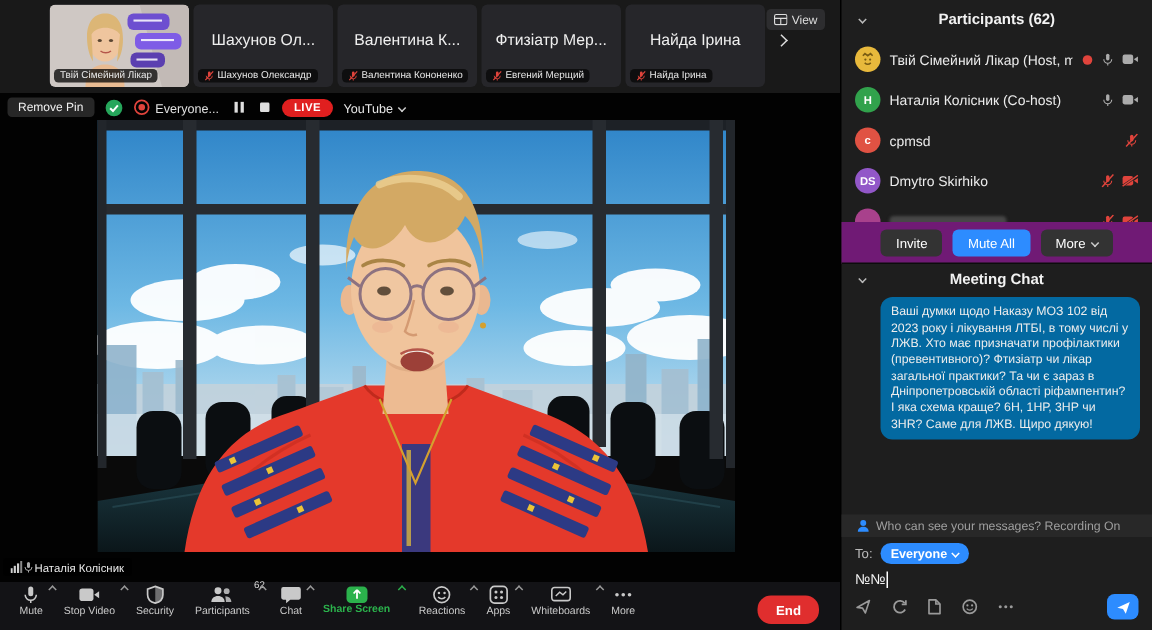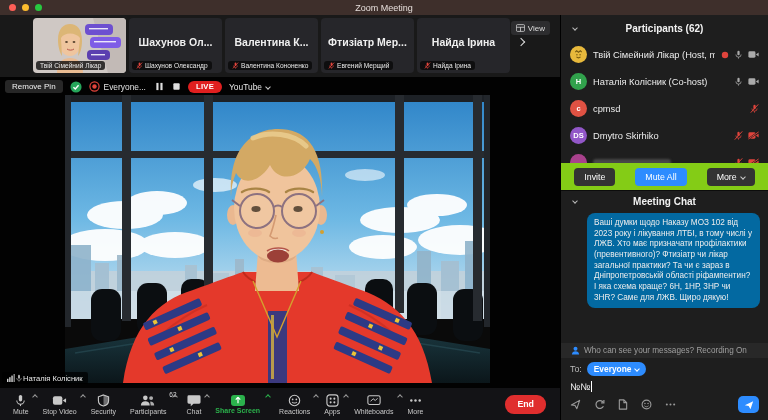--- a/index.html
+++ b/index.html
@@ -14,41 +14,41 @@
   .l-red{background:#ff5f57}.l-yel{background:#febc2e}.l-grn{background:#28c840}
   .win-title{position:absolute;left:0;right:0;text-align:center;font-size:9px;color:#e6dedb;font-weight:500}
 
   .content{display:flex;flex:1;min-height:0}
   .left{width:560px;display:flex;flex-direction:column;background:#000;min-height:0}
 
   
   .filmstrip{height:62px;background:#191919;position:relative;flex:0 0 auto}
   .tile{position:absolute;top:3px;width:93px;height:55px;border-radius:4px;background:#26262a;overflow:hidden}
   .tile-display{width:100%;height:100%;display:flex;align-items:center;justify-content:center;
-    font-size:10.5px;font-weight:700;color:#efefef;padding-bottom:8px}
+    font-size:10.5px;font-weight:400;color:#efefef;padding-bottom:8px}
   .tile-tag{position:absolute;left:3px;bottom:3px;background:rgba(8,8,8,.78);border-radius:3px;
     padding:1px 4px;font-size:6.6px;color:#e8e8e8;display:flex;align-items:center;gap:2px;white-space:nowrap;max-width:87px;overflow:hidden}
   .next-btn{position:absolute;top:24px;right:36px;color:#ddd;display:flex;align-items:center;cursor:pointer}
   .view-btn{position:absolute;top:6px;right:10px;height:14px;background:#2d2d2f;border-radius:3px;
     display:flex;align-items:center;gap:3px;padding:0 5px;font-size:8px;color:#ddd}
 
   
   .stage{flex:1;position:relative;background:#020202;min-height:0}
   .stage-topbar{position:absolute;top:3px;left:5px;display:flex;align-items:center;gap:7px;z-index:6}
   .pill{background:#272727;border-radius:3px;padding:2px 7px;font-size:8px;color:#f0f0f0;white-space:nowrap}
   .rec-group{display:flex;align-items:center;gap:4px;font-size:8.4px;color:#e2e2e2}
   .live{border-radius:8px;padding:1.5px 8px;font-size:7.6px;font-weight:700;color:#fff;letter-spacing:.3px}
   .yt{display:flex;align-items:center;gap:4px;font-size:8.4px;color:#e8e8e8}
   .video{position:absolute;left:65px;top:18px;width:425px;height:288px;background:#0a0a0a}
   .video svg{display:block;width:100%;height:100%}
   .speaker-tag{position:absolute;left:2px;bottom:4px;background:rgba(0,0,0,.72);padding:1.5px 5px;
     font-size:7.6px;color:#e9e9e9;display:flex;align-items:center;gap:0;border-radius:2px;z-index:6}
 
   
-  .toolbar{height:32px;background:#131316;display:flex;align-items:center;padding:14px 6px;flex:0 0 auto}
+  .toolbar{height:32px;background:#131316;display:flex;align-items:flex-end;padding:4px 6px;flex:0 0 auto}
   .tb-item{display:flex;flex-direction:column;align-items:center;justify-content:center;height:32px;
     padding:0 7px;color:#c9c9c9;position:relative;cursor:pointer;flex:0 0 auto}
   .tb-item .lbl{font-size:7px;margin-top:1px;white-space:nowrap}
   .tb-item.green,.tb-item.green .lbl{font-weight:600}
   .tb-chv{position:absolute;top:7px;right:-1px}
   .badge{font-size:6.5px;color:#ddd;position:absolute;top:3px;right:3px}
   .end-btn{margin-left:auto;margin-right:8px;height:19px;border-radius:9px;padding:0 12px;
     font-size:8.8px;font-weight:700;color:#fff;display:flex;align-items:center;cursor:pointer}
   .share-ic{width:14px;height:11px;border-radius:3px;display:flex;align-items:center;justify-content:center}
 
@@ -62,21 +62,21 @@
   .search-wrap input{flex:1;background:transparent;border:none;outline:none;color:#ccc;font-size:8.4px;
     font-family:"Liberation Sans",sans-serif}
   .search-wrap input::placeholder{color:#8e8e8e}
   .rows{height:122px;overflow:hidden;padding:0 9px;flex:0 0 auto}
   .p-row{height:27px;display:flex;align-items:center;gap:6px}
   .avatar{width:17px;height:17px;border-radius:50%;flex:0 0 auto;display:flex;align-items:center;
     justify-content:center;font-size:7.5px;font-weight:700;color:#fff;overflow:hidden}
   .p-name{font-size:9.3px;color:#ececec;flex:1;white-space:nowrap;overflow:hidden}
   .name-smudge{flex:0 0 auto;width:78px;height:7px;border-radius:3px;background:#474747;filter:blur(1px);margin-right:auto}
   .p-icons{display:flex;align-items:center;gap:5px;flex:0 0 auto}
-  .p-footer{height:28px;display:flex;align-items:center;justify-content:center;gap:20px;background:#84cc16;
+  .p-footer{height:28px;display:flex;align-items:center;justify-content:center;gap:7px;background:#701a75;
     position:relative;z-index:2;flex:0 0 auto;border-bottom:1px solid #0c0c0c}
   .fbtn{height:18px;border-radius:4px;padding:0 10px;font-size:8.8px;color:#fff;display:flex;
     align-items:center;gap:4px;background:#333;cursor:pointer}
 
   .chat{flex:1;display:flex;flex-direction:column;min-height:0}
   .c-scroll{flex:1;min-height:0;overflow:hidden;padding:2px 8px 0 26px}
   .bubble{background:#0369a1;border-radius:8px;padding:5px 7px;font-size:8.2px;line-height:1.3;color:#ededed}
   .notice{height:15px;background:#282828;display:flex;align-items:center;gap:4px;padding:0 10px;
     font-size:8.2px;color:#9f9f9f;flex:0 0 auto;white-space:nowrap;overflow:hidden}
   .compose{height:62px;padding:4px 9px 0;position:relative;flex:0 0 auto}
@@ -97,28 +97,20 @@
   .chv.up{transform:rotate(-135deg)}
   .chv.right{transform:rotate(-45deg);width:6px;height:6px;border-width:1.6px}
   .ic{flex:0 0 auto;display:block}
   .gray{color:#ababab}.red{color:#e0443c}
 </style>
 </head>
 <body>
 
 <div class="app">
 
-  <div class="titlebar">
-    <div class="lights">
-      <span class="light l-red"></span>
-      <span class="light l-yel"></span>
-      <span class="light l-grn"></span>
-    </div>
-    <div class="win-title">Zoom Meeting</div>
-  </div>
 
   <div class="content">
     <div class="left">
 
       <div class="filmstrip">
         <div class="tile" style="left:33px">
           <svg viewBox="0 0 93 55">
             <rect width="93" height="55" fill="#cfc8c4"></rect>
             <polygon points="60,0 93,0 93,55 75,55" fill="#c2bab6"></polygon>
             <path d="M24,55 C24,44 30,40 37,40 C44,40 50,44 50,55 Z" fill="#e9bb92"></path>

